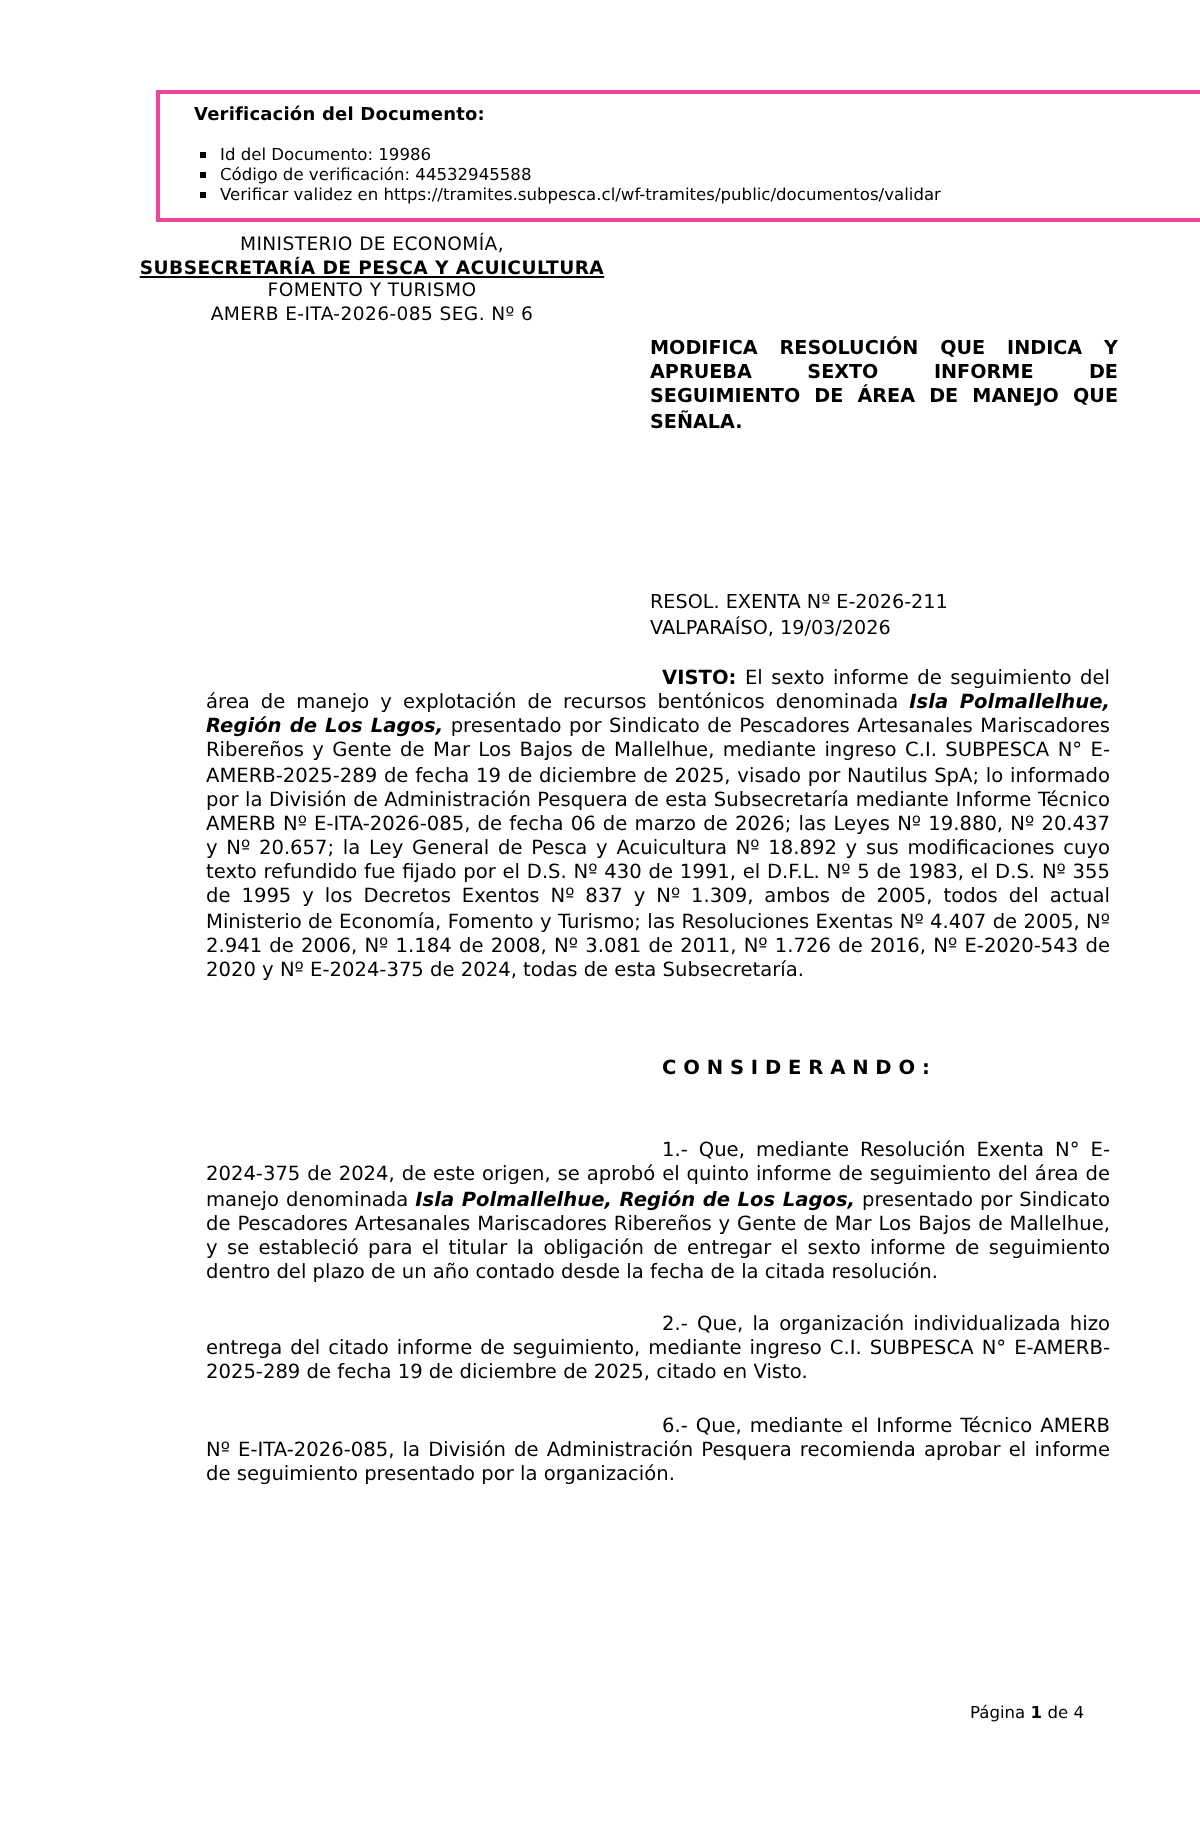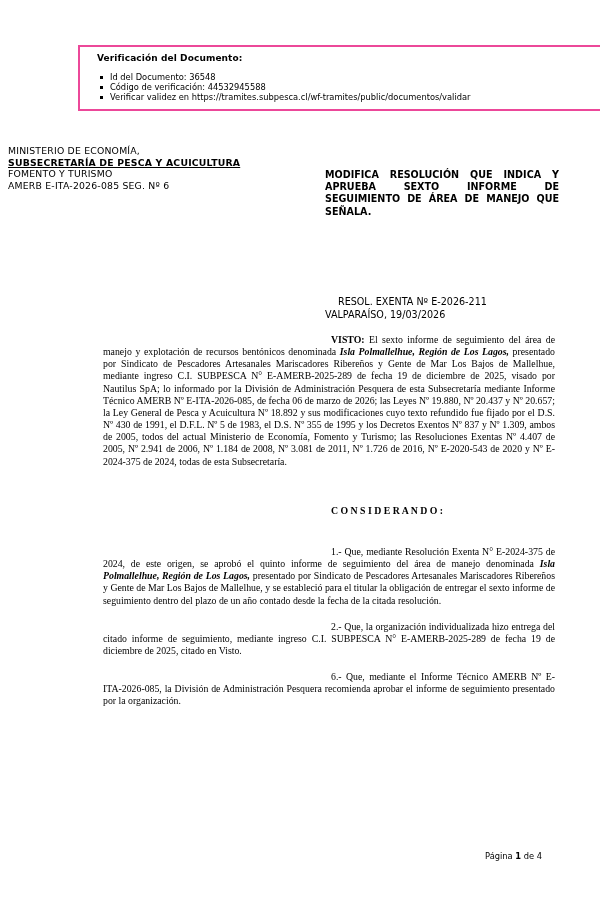--- a/index.html
+++ b/index.html
@@ -17,56 +17,56 @@
     position:absolute; left:78px; top:45px; width:560px; height:66px;
     border:2px solid #ec4899; padding:6px 8px 0 17px; background:#fff;
   }
   .verify-title { font-size:9px; font-weight:bold; margin-bottom:9px; letter-spacing:.1px; }
   .verify-list { list-style:none; font-size:8.3px; line-height:10.2px; margin-left:2px; }
   .verify-list li { position:relative; padding-left:11px; white-space:nowrap; }
   .sq { position:absolute; left:1px; top:3.5px; width:3px; height:3px; background:#000; }
 
   
   .header-block {
-    position:absolute; left:8px; top:117px; width:300px;
-    font-size:9.3px; line-height:11.6px; letter-spacing:.2px;margin-top:28px;
+    position:absolute; left:36px; top:117px; width:300px;
+    text-align:center; font-size:9.3px; line-height:11.6px; letter-spacing:.2px;
   }
   .header-sub { font-weight:bold; text-decoration:underline; }
 
   
   .title-block {
     position:absolute; left:325px; top:169px; width:234px;
     font-size:9.6px; line-height:12.2px; font-weight:bold; text-align:justify;
   }
   .place-date { position:absolute; left:325px; top:261px; font-size:9.6px;margin-top:48px; }
-  .resol      { position:absolute; left:338px; top:296px; font-size:9.6px; }
+  .resol      { position:absolute; left:325px; top:296px; font-size:9.6px; }
 
   
   .body-block {
     position:absolute; left:103px; top:334px; width:452px;
     font-size:9.8px; line-height:12.15px; text-align:justify;
   }
-  .body-block p { text-indent:228px;font-family:Liberation Serif, serif; }
+  .body-block p { text-indent:228px; }
   .p-visto { margin-bottom:37px; }
   .considerando { text-indent:228px; font-weight:bold; margin-bottom:29px; }
   .p-num { margin-bottom:14px; }
 
   .footer { position:absolute; right:58px; top:851px; font-size:8.3px; }
 </style>
 </head>
 <body>
 
 <div class="page">
 
   <div class="verify-box">
     <div class="verify-title">Verificación del Documento:</div>
     <ul class="verify-list">
       <li>
         <span class="sq"></span>
-        <span>Id del Documento: 36548</span>
+        <span>Id del Documento: 19986</span>
       </li>
       <li>
         <span class="sq"></span>
         <span>Código de verificación: 44532945588</span>
       </li>
       <li>
         <span class="sq"></span>
         <span>Verificar validez en https://tramites.subpesca.cl/wf-tramites/public/documentos/validar</span>
       </li>
     </ul>

